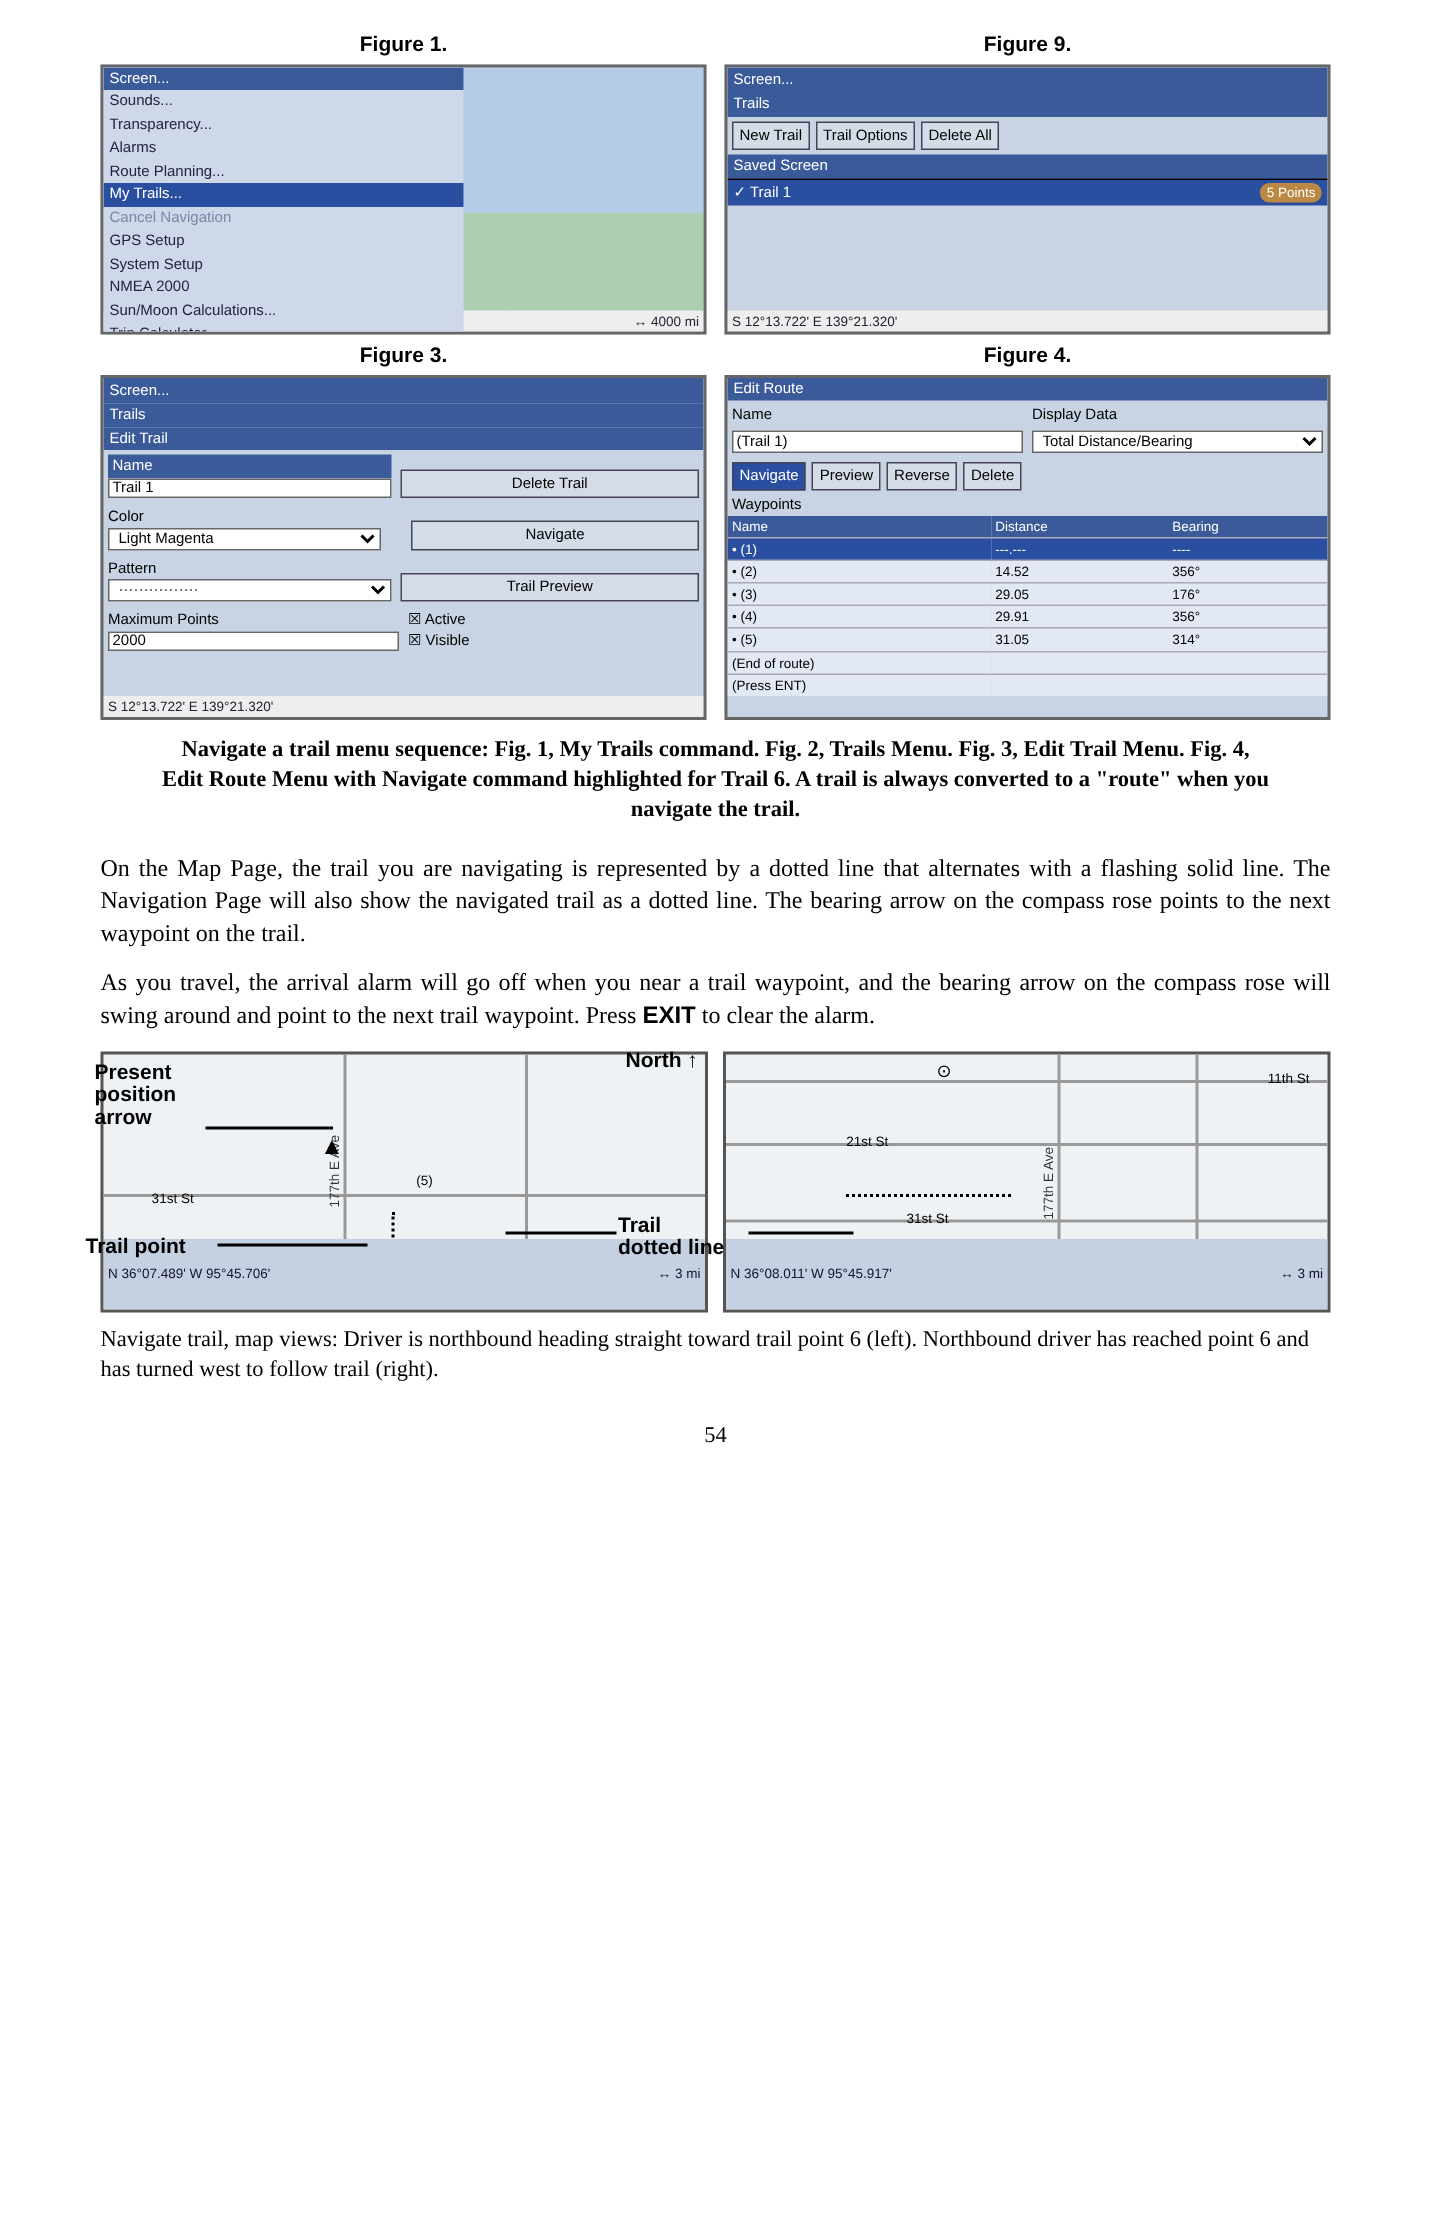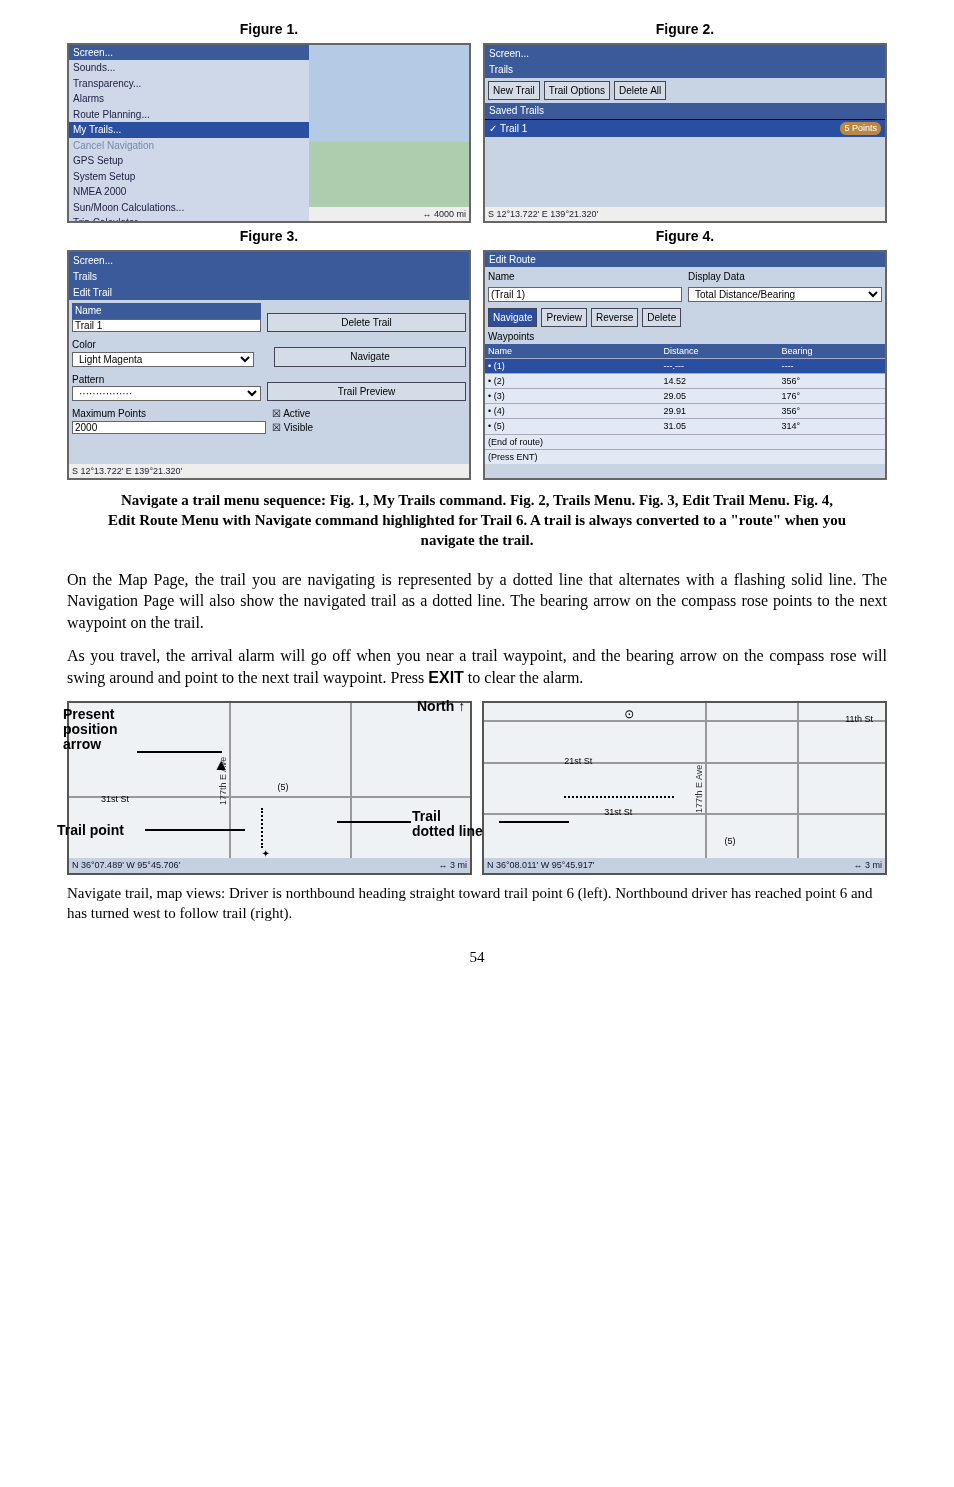--- a/index.html
+++ b/index.html
@@ -46,40 +46,40 @@
   .gps-tbl td { background:#e2e8f4; padding:1px 3px; border-top:1px solid #aab; }
   .gps-tbl tr.sel td { background:#2b4fa0; color:#fff; }
 
   .caption { text-align:center; font-weight:bold; margin:10px 40px 18px; font-size:15px; }
   .body-text { text-align: justify; margin: 0 0 12px 0; font-size:16px; }
   .exit { font-family: Arial, sans-serif; font-weight:bold; }
 
   
   .maps { display:flex; gap:10px; margin:10px 0 6px;}
   .map { flex:1; border:2px solid #555; height:170px; position:relative; background:#eef2f5; font-family:Arial,sans-serif; font-size:9px; overflow:hidden;}
-  .map .status { position:absolute; bottom:0; left:0; right:0; background:#c5d0e0; color:#113; display:flex; justify-content:space-between; padding:1px 3px; font-size:9px;}
+  .map .status { position:absolute; bottom:0; left:0; right:0; background:#c5d0e0; color:#113; display:flex; justify-content:space-between; padding:17px 3px; font-size:9px;}
   .map .road { position:absolute; background:#999; }
   .roadlabel { position:absolute; font-size:9px; color:#333; transform: rotate(-90deg); transform-origin:left top;}
   .annot { position:absolute; font-family:Arial,sans-serif; font-weight:bold; font-size:14px; color:#000; }
   .arrowline { position:absolute; border-top:2px solid #000; }
 
   .page-num { text-align:center; margin-top:24px; font-size:15px; }
 
   .mapbg { position:absolute; inset:0; background:
     linear-gradient(180deg, #a5c5e5 0 55%, #9cc98c 55% 100%);
     opacity:.6;
   }
   .fig1-menu { position:absolute; left:0; top:0; width:60%; background:#cfd8e8; z-index:2;}
 </style>
 </head>
 <body>
 
 <div class="figrow">
   <div class="figcol figlabel">Figure 1.</div>
-  <div class="figcol figlabel">Figure 2.</div>
+  <div class="figcol figlabel">Figure 9.</div>
 </div>
 
 <div class="figrow">
 
   <div class="figcol gps">
     <div class="mapbg"></div>
     <div class="fig1-menu menu">
       <div class="titlebar">Screen...</div>
       <div>Sounds...</div>
       <div>Transparency...</div>
@@ -101,21 +101,21 @@
   </div>
 
   <div class="figcol gps">
     <div class="titlebar">Screen...</div>
     <div class="sectionhdr">Trails</div>
     <div class="btnrow">
       <div class="btn">New Trail</div>
       <div class="btn">Trail Options</div>
       <div class="btn">Delete All</div>
     </div>
-    <div class="sectionhdr">Saved Trails</div>
+    <div class="sectionhdr">Saved Screen</div>
     <div class="row-item" style="background:#2b4fa0;color:#fff">
       <span>✓ Trail 1</span>
       <span class="pts">5 Points</span>
     </div>
     <div class="status">
       <span>S   12°13.722'   E  139°21.320'</span>
       <span></span>
     </div>
   </div>
 </div>

